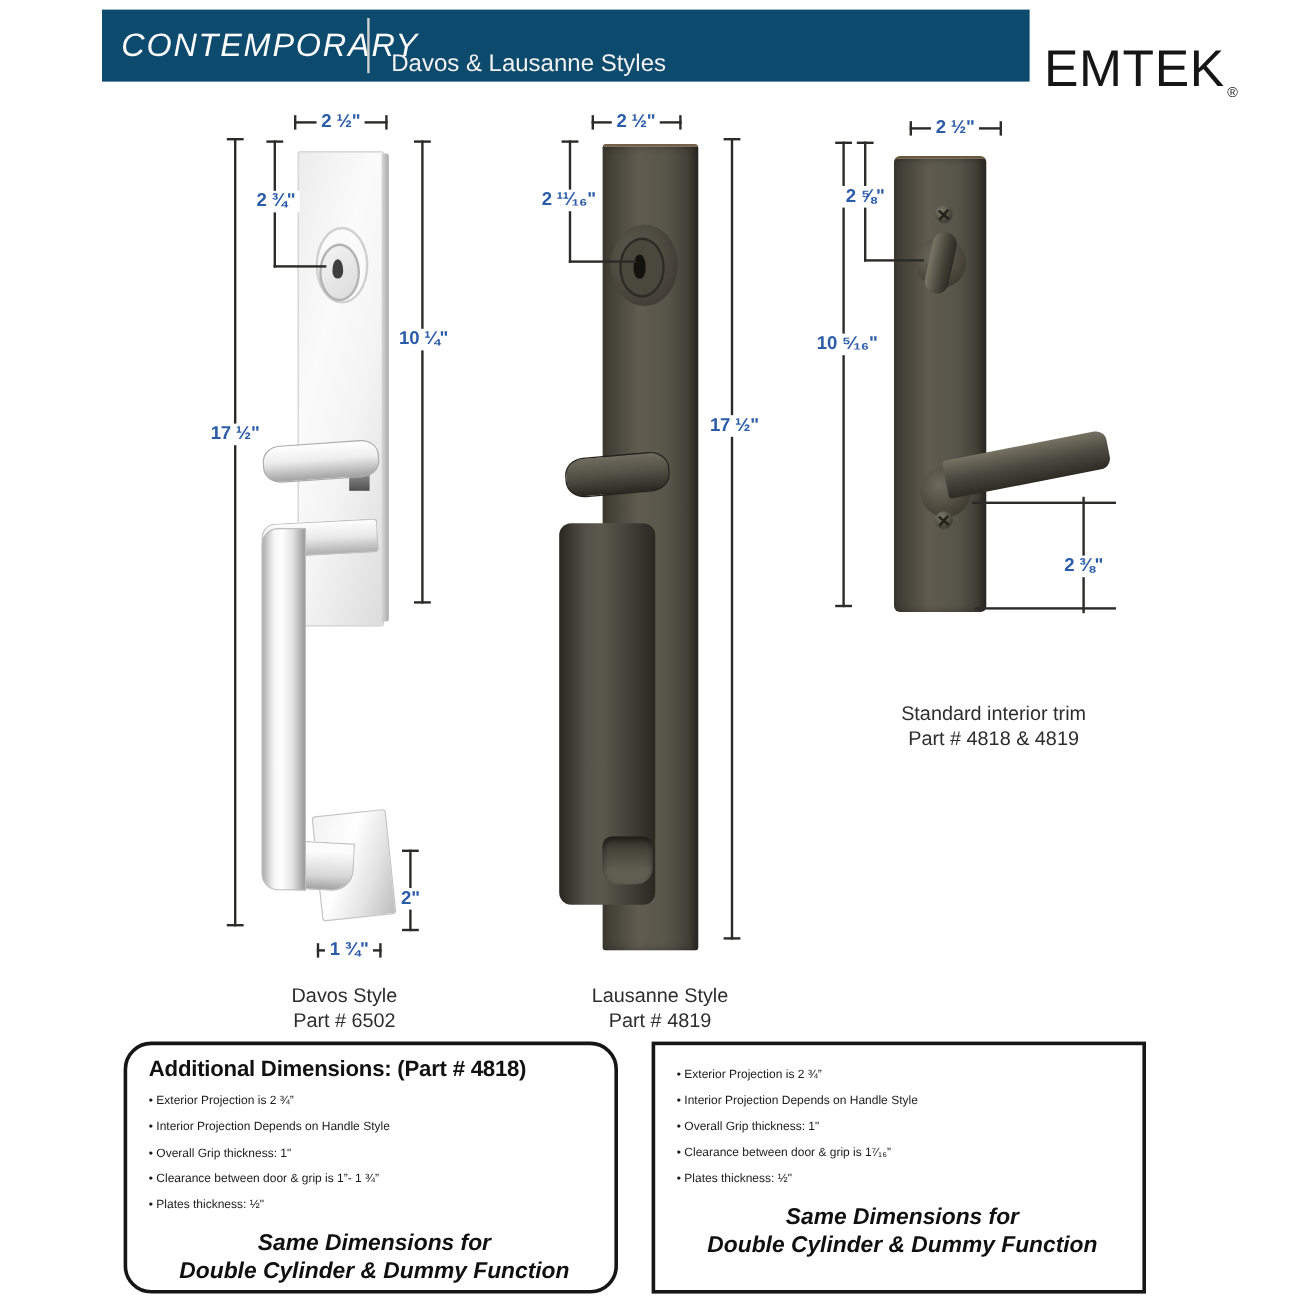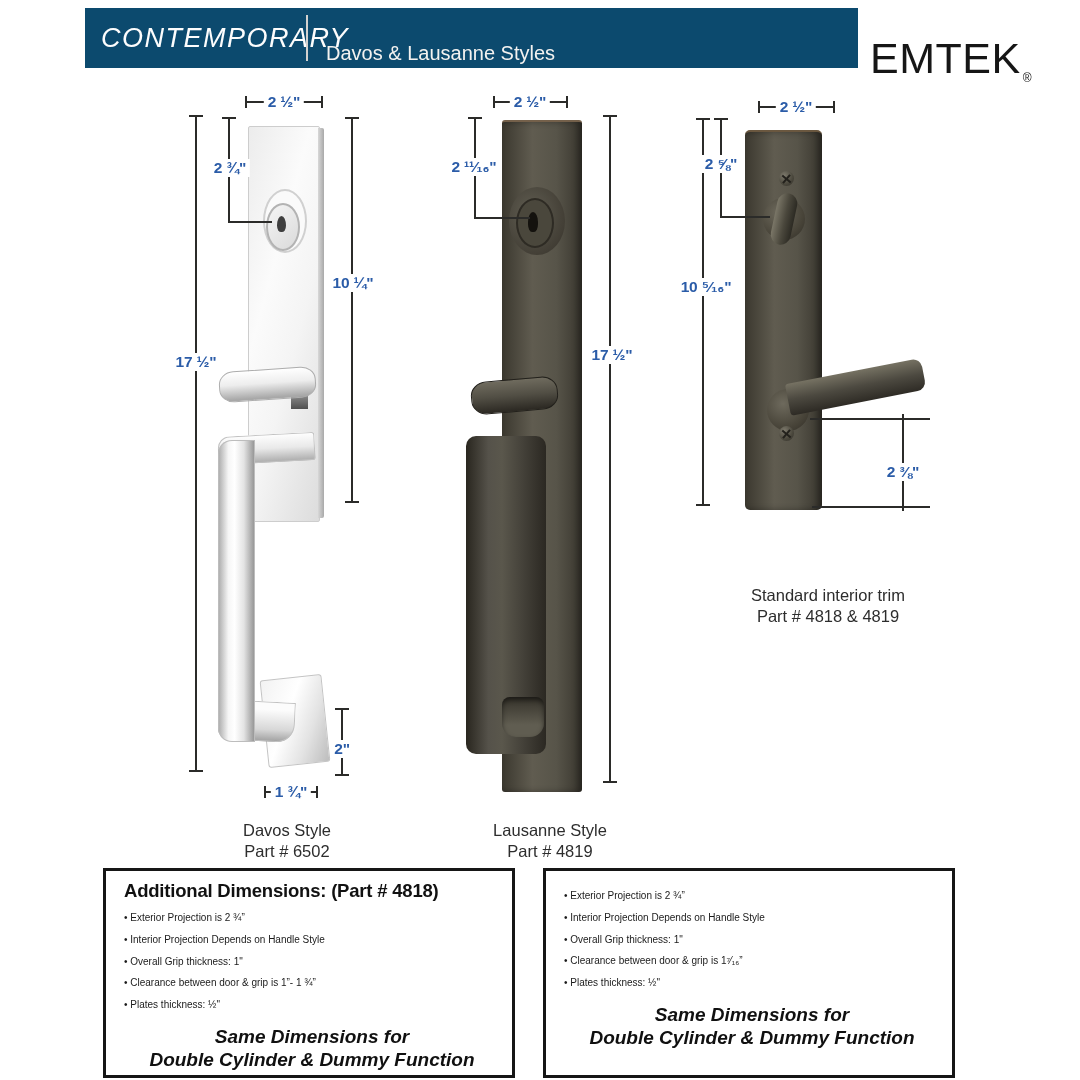--- a/index.html
+++ b/index.html
@@ -139,21 +139,21 @@
     <div class="hline" style="left:812px;top:506px;width:118px;"></div>
     <div class="vline" style="left:902px;top:414px;height:97px;"></div>
     <span class="dimlbl" style="left:903px;top:472px;">2 ⅜"</span>
 
     <div class="caption" style="left:828px;top:549px;margin-top:36px;">
       <div>Standard interior trim</div>
       <div>Part # 4818 &amp; 4819</div>
     </div>
   </div>
 
-  <div class="specbox" style="left:103px;">
+  <div class="specbox" style="left:103px;border-radius:23px;">
     <div class="title">Additional Dimensions: (Part # 4818)</div>
     <div class="bullets">
       <div class="bullet">Exterior Projection is 2 ¾”</div>
       <div class="bullet">Interior Projection Depends on Handle Style</div>
       <div class="bullet">Overall Grip thickness: 1"</div>
       <div class="bullet">Clearance between door &amp; grip is 1”- 1 ¾”</div>
       <div class="bullet">Plates thickness: ½"</div>
     </div>
     <div class="footer">
       <div>Same Dimensions for</div>

